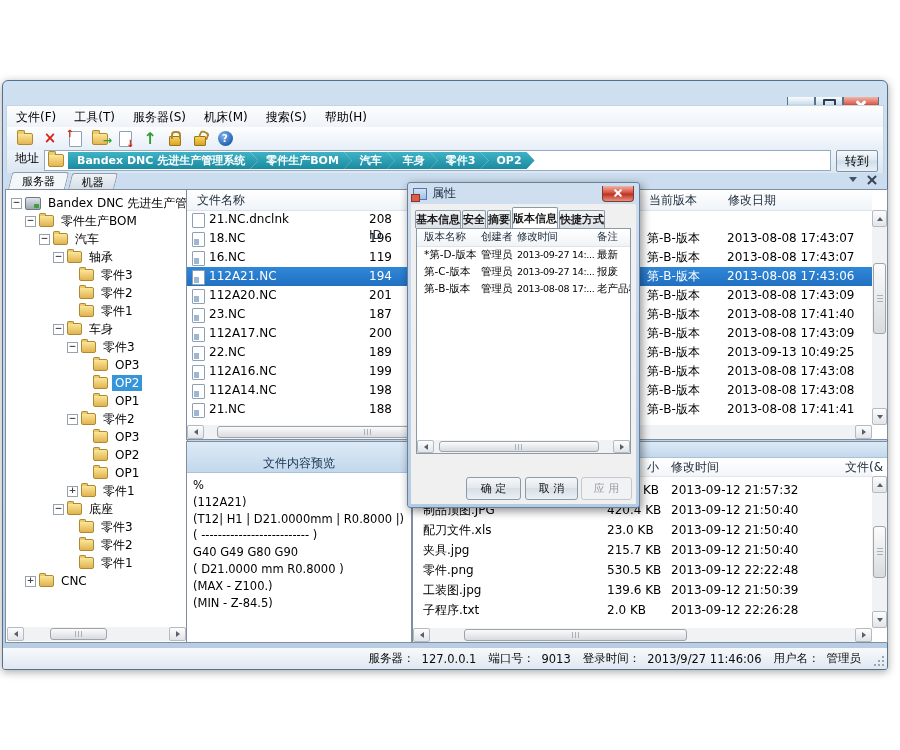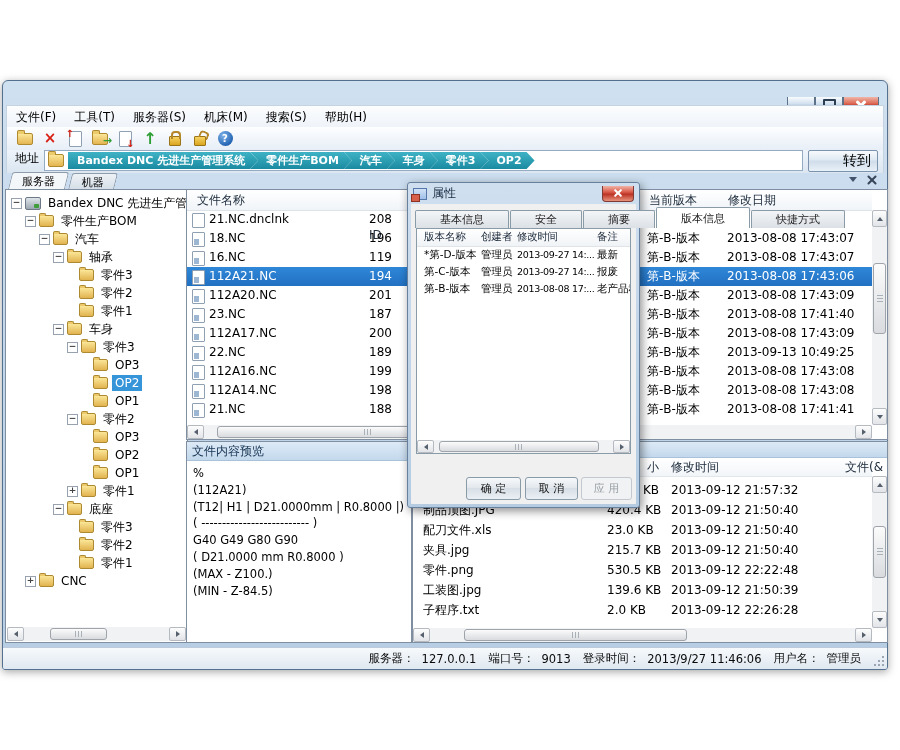--- a/index.html
+++ b/index.html
@@ -62,22 +62,22 @@
   .addr-label{padding-left:3px;}
   .crumb-box{flex:1;height:19px;background:#fff;border:1px solid #93abc3;display:flex;align-items:center;
     padding-left:3px;overflow:hidden;}
   .crumb-root-folder{width:14px;height:11px;flex:0 0 auto;}
   .crumbs{display:flex;height:17px;margin-left:4px;}
   .crumb{position:relative;display:flex;align-items:center;color:#fff;font-size:11px;font-weight:bold;
     background:linear-gradient(#3fb3c5,#1a8aa0);padding:0 13px 0 16px;margin-left:-8px;white-space:nowrap;
     clip-path:polygon(0 0,calc(100% - 8px) 0,100% 50%,calc(100% - 8px) 100%,0 100%,8px 50%);}
   .crumb.first{margin-left:0;padding-left:9px;
     clip-path:polygon(0 0,calc(100% - 8px) 0,100% 50%,calc(100% - 8px) 100%,0 100%);}
-  .go-btn{width:40px;height:20px;border:1px solid #7b93ac;border-radius:2px;font-size:14px;
-    background:linear-gradient(#f7fafc,#dfe9f2 45%,#cfdcE9 50%,#e9f1f8);display:flex;align-items:center;justify-content:center;padding-left:28px;}
+  .go-btn{width:40px;height:20px;border:1px solid #7b93ac;border-radius:2px;font-size:12px;
+    background:linear-gradient(#f7fafc,#dfe9f2 45%,#cfdcE9 50%,#e9f1f8);display:flex;align-items:center;justify-content:center;}
   
   .tabstrip{position:absolute;top:92px;left:3px;right:3px;height:17px;display:flex;align-items:flex-end;padding-left:4px;}
   .doc-tab{height:16px;padding:0 11px;display:flex;align-items:center;font-size:11px;margin-right:3px;
     border:1px solid #8e9cab;border-bottom:none;border-radius:3px 3px 0 0;
     background:linear-gradient(#eef2f6,#d4dde6);transform:skewX(-14deg);}
   .doc-tab span{transform:skewX(14deg);}
   .doc-tab.active{background:#f4f7fa;height:17px;}
   .panel-ctls{position:absolute;right:8px;top:2px;display:flex;gap:10px;align-items:center;}
   .tri-down{width:0;height:0;border-left:4px solid transparent;border-right:4px solid transparent;border-top:5px solid #42526b;}
   
@@ -107,21 +107,21 @@
   .fl-row{position:relative;height:19px;line-height:19px;}
   .fl-row.sel{background:linear-gradient(#2f87d8,#2270c2);color:#fff;}
   .fi-doc{position:absolute;left:5px;top:3px;width:11px;height:13px;background:#fff;
     border:1px solid #8fa0b2;border-radius:1px;}
   .fi-doc.nc::after{content:'';position:absolute;left:1px;bottom:1px;width:5px;height:6px;background:#9db7d2;}
   .fl-name{position:absolute;left:22px;white-space:nowrap;}
   .fl-id{position:absolute;left:182px;} .fl-ver{position:absolute;left:460px;} .fl-date{position:absolute;left:540px;white-space:nowrap;}
   
   .preview{left:183px;top:360px;width:224px;height:200px;}
   .pv-head{height:17px;background:linear-gradient(#ddeaf6,#c3d8ec);border-bottom:1px solid #a9c2d9;
-    padding:1px 5px 0;color:#14314f;}
+    padding:13px 5px 0;color:#14314f;text-align:center;}
   .pv-body{padding:4px 6px;font-size:11.5px;line-height:16.8px;white-space:nowrap;overflow:hidden;}
   
   .attach{left:409px;top:360px;width:474px;height:200px;}
   .at-band{height:15px;background:linear-gradient(#ddeaf6,#c3d8ec);border-bottom:1px solid #a9c2d9;}
   .at-header{position:absolute;left:0;top:16px;right:15px;height:18px;background:linear-gradient(#fff,#f2f5f8);
     border-bottom:1px solid #e2e7ec;}
   .at-header span{position:absolute;top:1px;color:#1c2a3a;}
   .ah-size{left:234px;} .ah-time{left:258px;} .ah-file{left:432px;white-space:nowrap;}
   .at-rows{position:absolute;left:0;top:38px;right:15px;bottom:14px;overflow:hidden;}
   .at-row{position:relative;height:20px;line-height:20px;}
@@ -169,23 +169,23 @@
   .dlg-icon{width:12px;height:10px;border:1px solid #5577aa;margin-right:5px;
     background:linear-gradient(#d2e2f6,#9fc0e8);position:relative;}
   .dlg-icon::before{content:'';position:absolute;left:-3px;bottom:-3px;width:7px;height:6px;background:#d8604a;border:1px solid #8e3324;}
   .dlg-close{margin-left:auto;width:30px;height:15px;border:1px solid #7e3a33;border-top:none;border-radius:0 0 4px 4px;
     background:linear-gradient(#f0b2a6,#da5c4b 40%,#bc3426 55%,#e8937d);
     display:flex;align-items:center;justify-content:center;}
   .dlg-close .x-shape{width:8px;height:8px;}
   .dlg-close .x-shape::before,.dlg-close .x-shape::after{width:10px;height:2px;top:3px;}
   .dlg-body{position:absolute;left:3px;right:3px;top:21px;bottom:3px;background:#f0f0f0;border-radius:1px;}
   .dlg-tabs{position:absolute;left:4px;top:4px;right:4px;height:20px;display:flex;align-items:flex-end;}
-  .dlg-tab{height:17px;display:flex;align-items:center;padding:0 24px;font-size:11px;margin-right:1px;
+  .dlg-tab{height:17px;display:flex;align-items:center;padding:0 0;font-size:11px;margin-right:1px;
     border:1px solid #8a9ba8;border-bottom:none;border-radius:2px 2px 0 0;
-    background:linear-gradient(#f3f5f7,#dce1e6);color:#1a1a1a;white-space:nowrap;}
+    background:linear-gradient(#f3f5f7,#dce1e6);color:#1a1a1a;white-space:nowrap;font-weight:bold;}
   .dlg-tab.active{height:20px;background:#fff;position:relative;z-index:2;}
   .dlg-list{position:absolute;left:5px;right:5px;top:24px;bottom:50px;background:#fff;border:1px solid #8a9ba8;overflow:hidden;}
   .vt-header{position:absolute;left:0;top:0;right:0;height:17px;background:linear-gradient(#fff,#f0f3f6);border-bottom:1px solid #e0e4e9;}
   .vt-header span{position:absolute;top:1px;font-size:10.5px;color:#1c2a3a;}
   .vt-row{position:relative;height:17px;line-height:17px;font-size:10.5px;white-space:nowrap;}
   .vc1{position:absolute;left:7px;} .vc2{position:absolute;left:64px;} 
   .vc3{position:absolute;left:100px;font-size:9.5px;letter-spacing:-0.3px;width:80px;overflow:hidden;}
   .vc4{position:absolute;left:180px;}
   .vt-rows{position:absolute;left:0;top:17px;right:0;bottom:13px;}
   .dlg-btns{position:absolute;left:0;right:0;bottom:6px;height:21px;}

